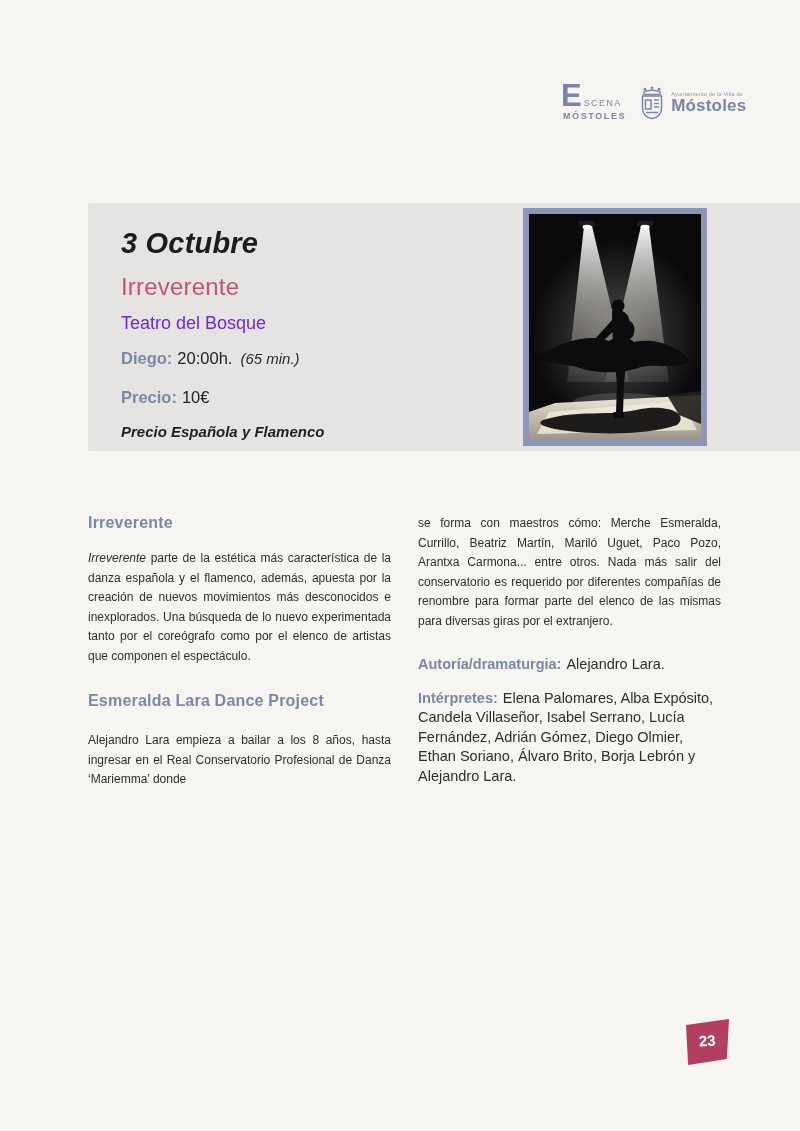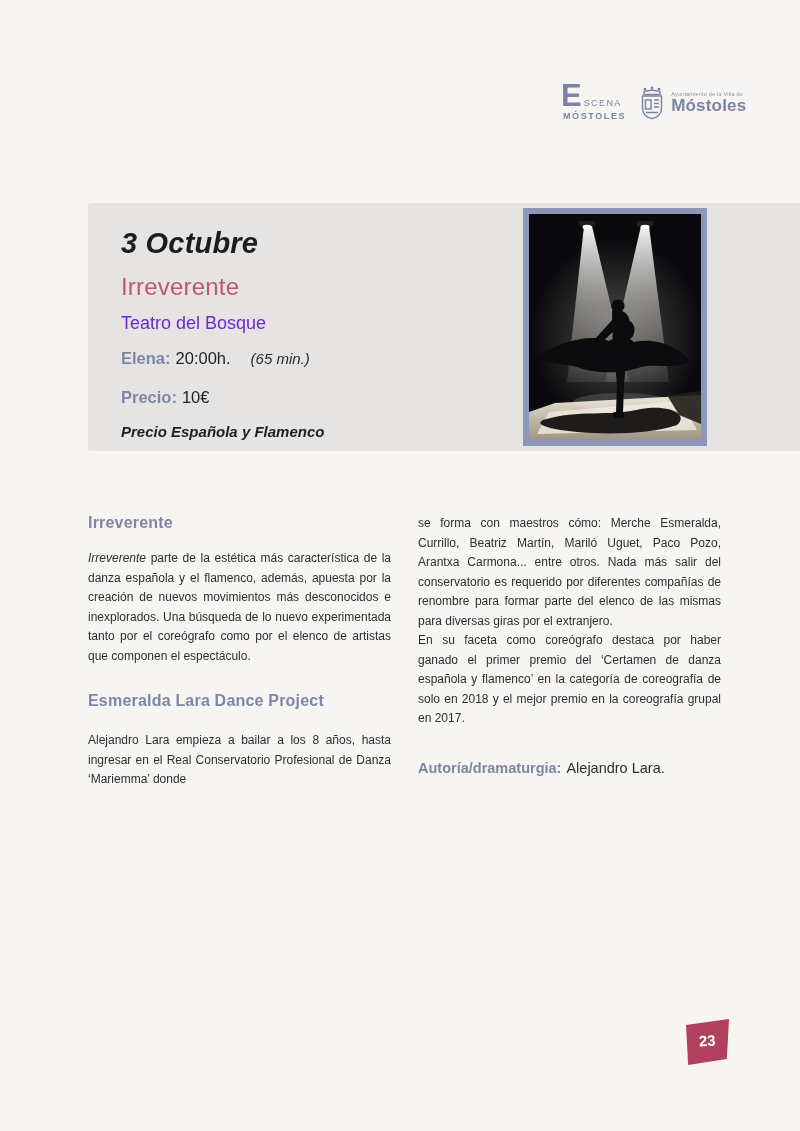--- a/index.html
+++ b/index.html
@@ -24,41 +24,41 @@
   .card {
     position:absolute; left:88px; top:203px; width:752px; height:248px;
     background:#e5e4e2; border-radius:3px; padding:24px 0 0 33px;
   }
   .card-date { font-size:29px; font-weight:bold; font-style:italic; color:#1c1c1e; letter-spacing:0.2px; }
   .card-title { font-size:24px; color:#c05672; margin-top:13px; letter-spacing:0.2px; }
   .card-venue { font-size:18px; color:#6d28d9; margin-top:12px; }
   .card-line { font-size:16.5px; margin-top:14px; line-height:21px; color:#232325; }
   .card-line + .card-line { margin-top:18px; }
   .label-blue { color:#7d86a8; font-weight:bold; margin-right:5px; }
-  .card-duration { font-style:italic; font-size:15px; margin-left:20px; color:#2a2a2c; }
+  .card-duration { font-style:italic; font-size:15px; margin-left:8px; color:#2a2a2c; }
   .card-genre { font-size:15px; font-weight:bold; font-style:italic; margin-top:15px; color:#1f1f21; }
 
   
   .photo {
     position:absolute; left:435px; top:5px; width:184px; height:238px;
     border:6px solid #8e96b7; box-shadow: inset 0 0 0 1px #5d6488;
     background:#0a0a0d;
   }
   .photo svg { display:block; width:100%; height:100%; }
 
   
   .content { position:absolute; left:88px; top:514px; width:633px; display:flex; gap:27px; }
   .col { width:303px; }
   .col-h { font-size:16px; font-weight:bold; color:#7d86a8; letter-spacing:0.2px; }
   .col p.body-p { font-size:12px; line-height:19.5px; text-align:justify; color:#2e2d30; }
   .col .mt-para { margin-top:17px; }
   .col .mt-para2 { margin-top:21px; }
   .col .mt-h2 { margin-top:26px; }
   .lead-italic { font-style:italic; }
-  .credits { margin-top:30px; }
+  .credits { margin-top:24px; }
   .credit-line { font-size:14.5px; line-height:19.5px; color:#2e2d30; }
   .credit-line + .credit-line { margin-top:14px; }
 
   
   .badge {
     position:absolute; left:686px; top:1019px; width:43px; height:47px;
     background:#b23f5e;
     clip-path: polygon(0% 13%, 100% 0%, 95% 85%, 5% 98%);
     display:flex; align-items:center; justify-content:center;
   }
@@ -97,21 +97,21 @@
         <div class="council-name">Móstoles</div>
       </div>
     </div>
   </div>
 
   <div class="card">
     <div class="card-date">3 Octubre</div>
     <div class="card-title">Irreverente</div>
     <div class="card-venue">Teatro del Bosque</div>
     <div class="card-line">
-      <span class="label-blue">Elena:</span><span>20:00h.</span><span class="card-duration">(65 min.)</span>
+      <span class="label-blue">Diego:</span><span>20:00h.</span><span class="card-duration">(65 min.)</span>
     </div>
     <div class="card-line">
       <span class="label-blue">Precio:</span><span>10€</span>
     </div>
     <div class="card-genre">Precio Española y Flamenco</div>
 
     <div class="photo">
       <svg viewBox="0 0 172 226" preserveAspectRatio="none">
         <defs>
           <linearGradient id="beam" x1="0" y1="0" x2="0" y2="1">
@@ -156,24 +156,26 @@
 
   <div class="content">
     <div class="col">
       <h3 class="col-h">Irreverente</h3>
       <p class="body-p mt-para"><span class="lead-italic">Irreverente</span><span> parte de la estética más característica de la danza española y el flamenco, además, apuesta por la creación de nuevos movimientos más desconocidos e inexplorados. Una búsqueda de lo nuevo experimentada tanto por el coreógrafo como por el elenco de artistas que componen el espectáculo.</span></p>
       <h3 class="col-h mt-h2">Esmeralda Lara Dance Project</h3>
       <p class="body-p mt-para2">Alejandro Lara empieza a bailar a los 8 años, hasta ingresar en el Real Conservatorio Profesional de Danza ‘Mariemma’ donde</p>
     </div>
     <div class="col">
       <p class="body-p">se forma con maestros cómo: Merche Esmeralda, Currillo, Beatriz Martín, Mariló Uguet, Paco Pozo, Arantxa Carmona... entre otros. Nada más salir del conservatorio es requerido por diferentes compañías de renombre para formar parte del elenco de las mismas para diversas giras por el extranjero.</p>
-      <p class="body-p">En su faceta como coreógrafo destaca por haber ganado el primer premio del ‘Certamen de danza española y flamenco’ en la categoría de coreografía de solo en 2018 y el mejor premio en la coreografía grupal en 2017.</p>
       <div class="credits">
         <p class="credit-line">
           <span class="label-blue">Autoría/dramaturgia:</span><span>Alejandro Lara.</span>
+        </p>
+        <p class="credit-line">
+          <span class="label-blue">Intérpretes:</span><span>Elena Palomares, Alba Expósito, Candela Villaseñor, Isabel Serrano, Lucía Fernández, Adrián Gómez, Diego Olmier, Ethan Soriano, Álvaro Brito, Borja Lebrón y Alejandro Lara.</span>
         </p>
       </div>
     </div>
   </div>
 
   <div class="badge">
     <span>23</span>
   </div>
 
 </div>

